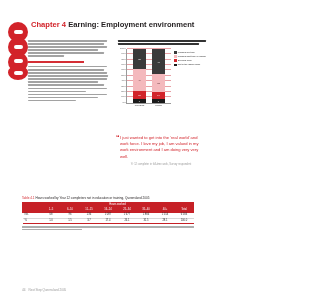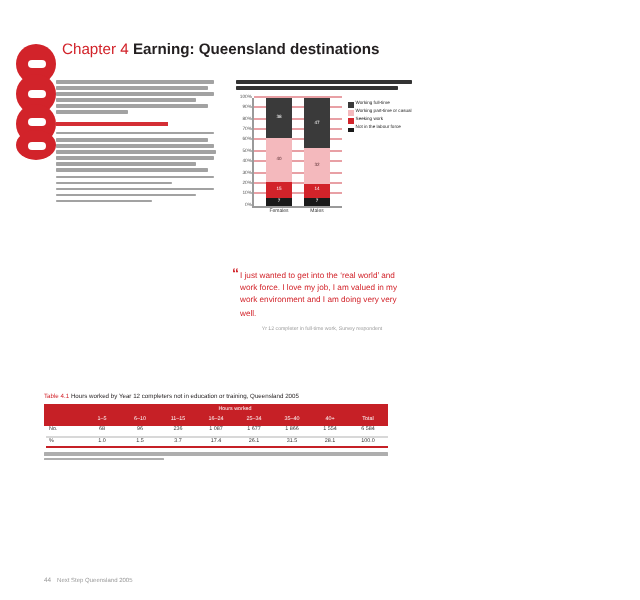--- a/index.html
+++ b/index.html
@@ -28,21 +28,21 @@
   }
   .chapter-logo .nick.n1{top:8px;}
   .chapter-logo .nick.n2{top:23px;}
   .chapter-logo .nick.n3{top:37px;}
   .chapter-logo .nick.n4{top:49px;}
 
   .title-row{
     position:absolute;left:31px;top:20px;width:175px;
     font-size:7.6px;line-height:10px;white-space:nowrap;
   }
-  .title-row .chnum{color:#d2232a;font-weight:normal;margin-top:12px;}
+  .title-row .chnum{color:#d2232a;font-weight:bold;margin-top:12px;}
   .title-row .chttl{color:#231f20;font-weight:bold;}
 
   
   .col-left{
     position:absolute;left:28px;top:40px;width:80px;
   }
   .para{margin:0 0 4px 0;}
   .para .ln{
     height:1.55px;background:#8d8d8d;margin-bottom:1.55px;border-radius:.4px;
     opacity:.82;
@@ -175,21 +175,21 @@
     <div class="blob b3"></div>
     <div class="blob b4"></div>
     <div class="nick n1"></div>
     <div class="nick n2"></div>
     <div class="nick n3"></div>
     <div class="nick n4"></div>
   </div>
 
   <div class="title-row">
     <span class="chnum">Chapter 4</span>
-    <span class="chttl">Earning: Queensland destinations</span>
+    <span class="chttl">Earning: Employment environment</span>
   </div>
 
   <div class="col-left">
     <div class="para">
       <div class="ln w99"></div>
         <div class="ln w95"></div>
         <div class="ln w99"></div>
       <div class="ln w88"></div>
         <div class="ln w95"></div>
         <div class="ln w45"></div>

